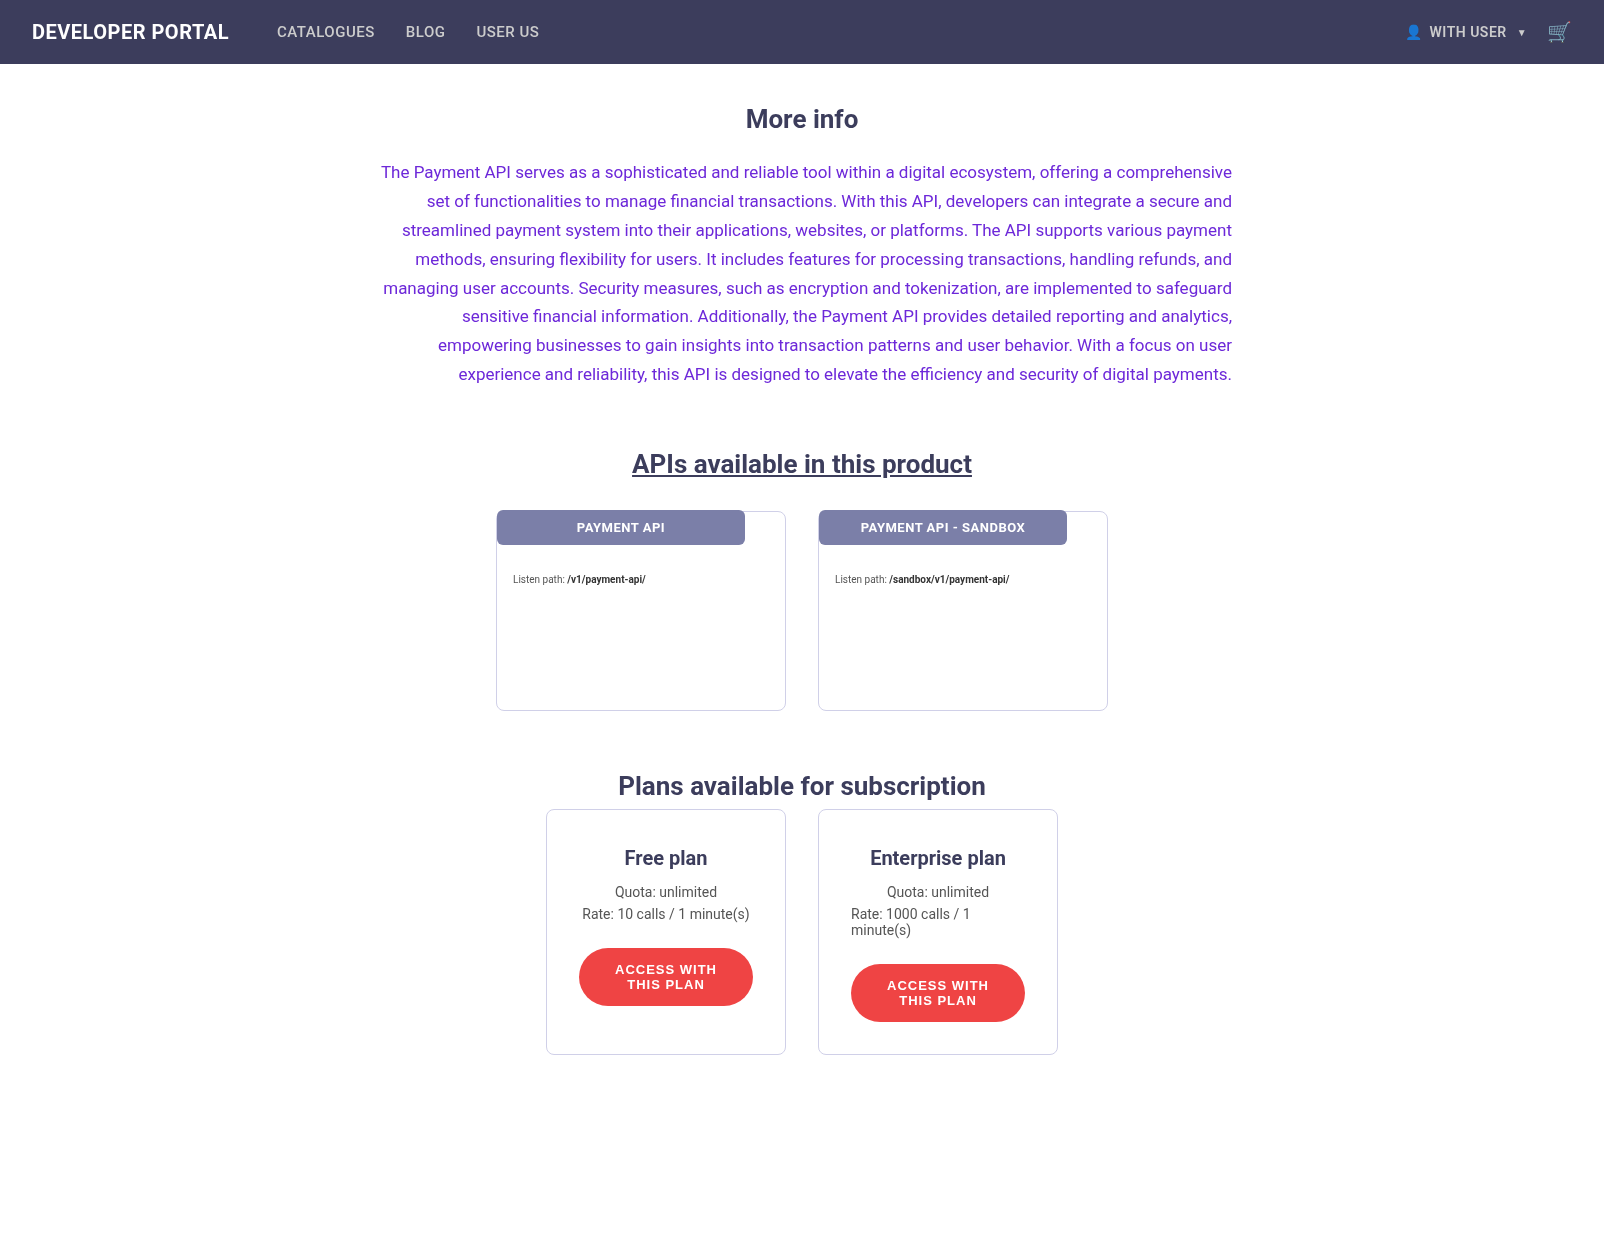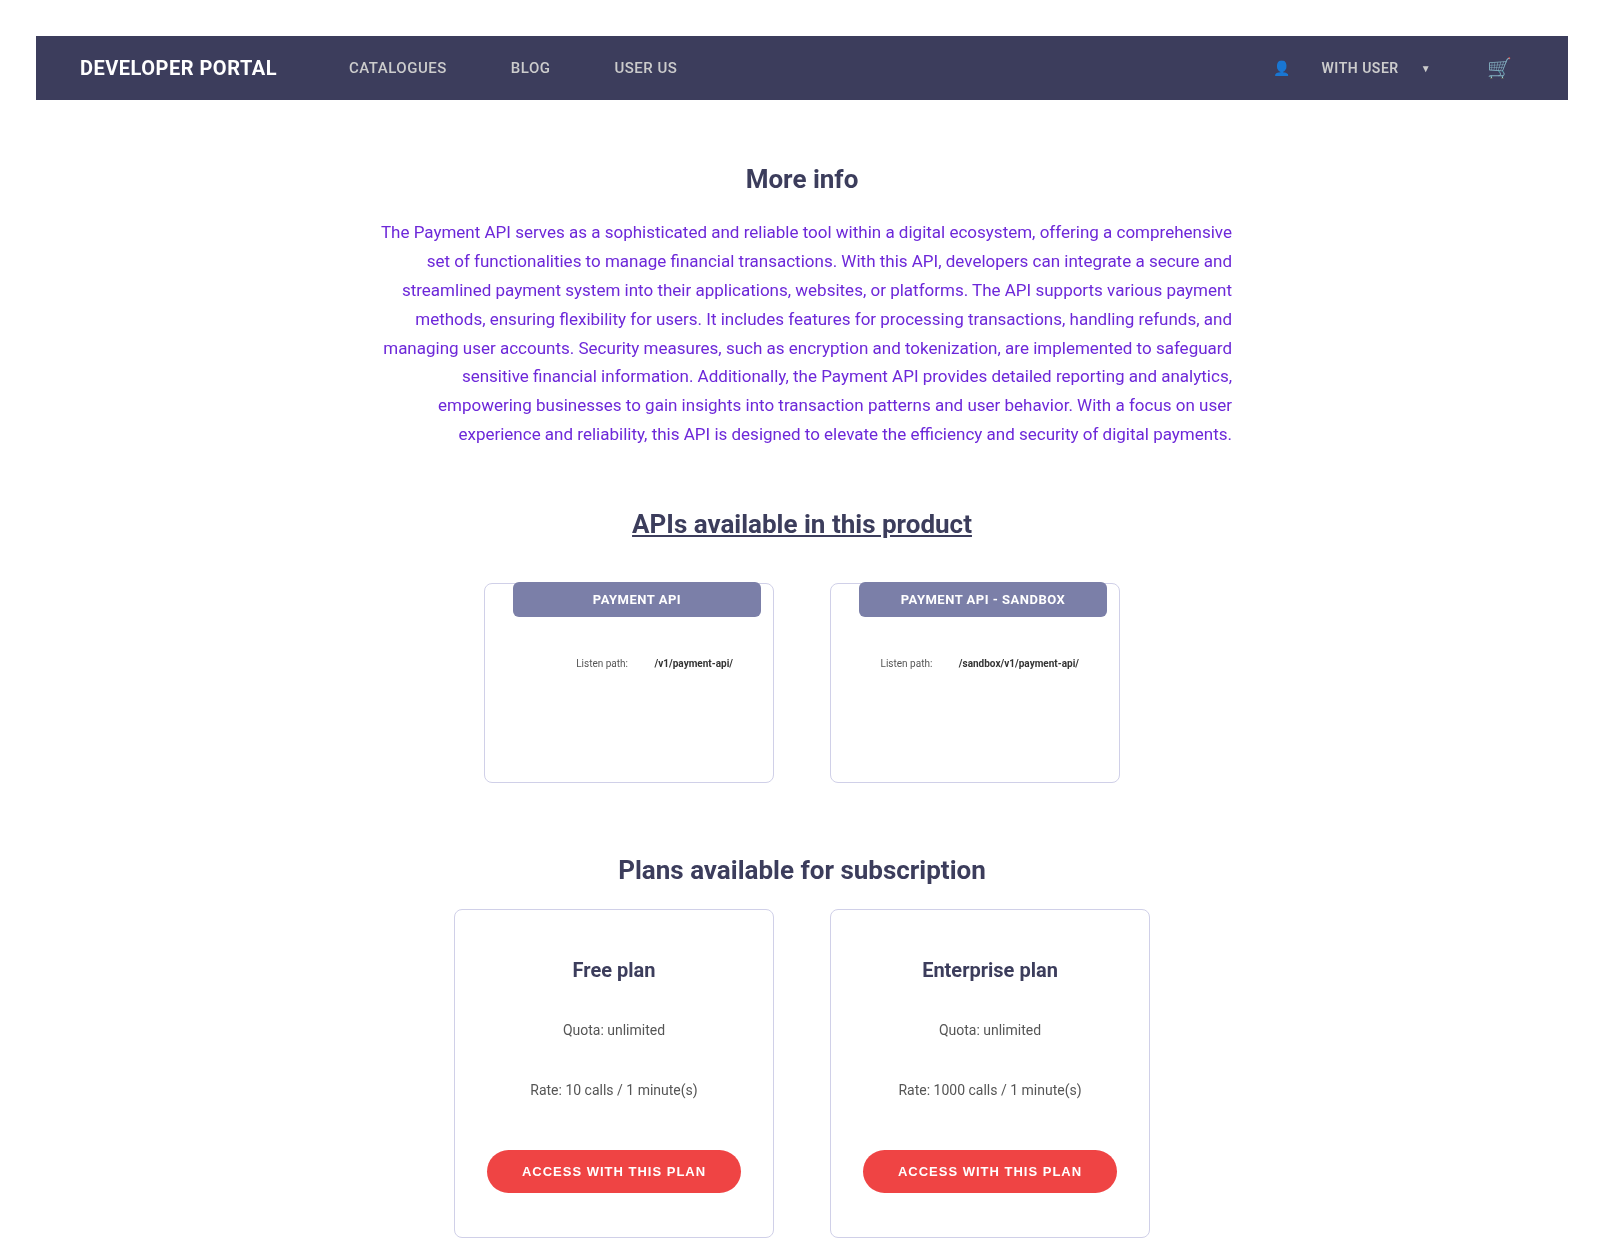--- a/index.html
+++ b/index.html
@@ -1,17 +1,17 @@
 <!DOCTYPE html>
 <html><head>
   <meta charset="utf-8">
   <style>
     * {
       box-sizing: border-box;
-      margin: 12px;
+      margin: 0;
       padding: 0;
     }
 
     body {
       font-family: -apple-system, BlinkMacSystemFont, 'Segoe UI', Roboto, sans-serif;
       background: #fff;
       color: #333;
     }
 
     
@@ -27,21 +27,21 @@
       color: #fff;
       font-size: 20px;
       font-weight: 700;
       letter-spacing: 0.5px;
       margin-right: 48px;
       white-space: nowrap;
     }
 
     .nav-links {
       display: flex;
-      gap: 40px;
+      gap: 31px;
       flex: 1;
     }
 
     .nav-link {
       color: #ccc;
       text-decoration: none;
       font-size: 15px;
       font-weight: 500;
       letter-spacing: 0.5px;
       cursor: pointer;
@@ -113,21 +113,21 @@
     }
 
     .api-card {
       border: 1px solid #d0d0e8;
       border-radius: 8px;
       padding: 0 0 40px 0;
       width: 290px;
       min-height: 200px;
       display: flex;
       flex-direction: column;
-      align-items: flex-end;
+      align-items: flex-start;
       overflow: visible;
     }
 
     .api-card-badge {
       background: #7b7fa8;
       color: #fff;
       font-size: 13px;
       font-weight: 700;
       letter-spacing: 0.5px;
       padding: 10px 24px;
@@ -167,25 +167,25 @@
     .plan-cards-row {
       display: flex;
       gap: 32px;
       justify-content: center;
     }
 
     .plan-card {
       border: 1px solid #d0d0e8;
       border-radius: 8px;
       padding: 36px 32px 32px 32px;
-      width: 320px;
+      width: 240px;
       display: flex;
       flex-direction: column;
       align-items: center;
-      gap: 20px;
+      gap: 6px;
     }
 
     .plan-name {
       font-size: 20px;
       font-weight: 700;
       color: #3c3d5c;
       margin-bottom: 8px;
     }
 
     .plan-quota,

